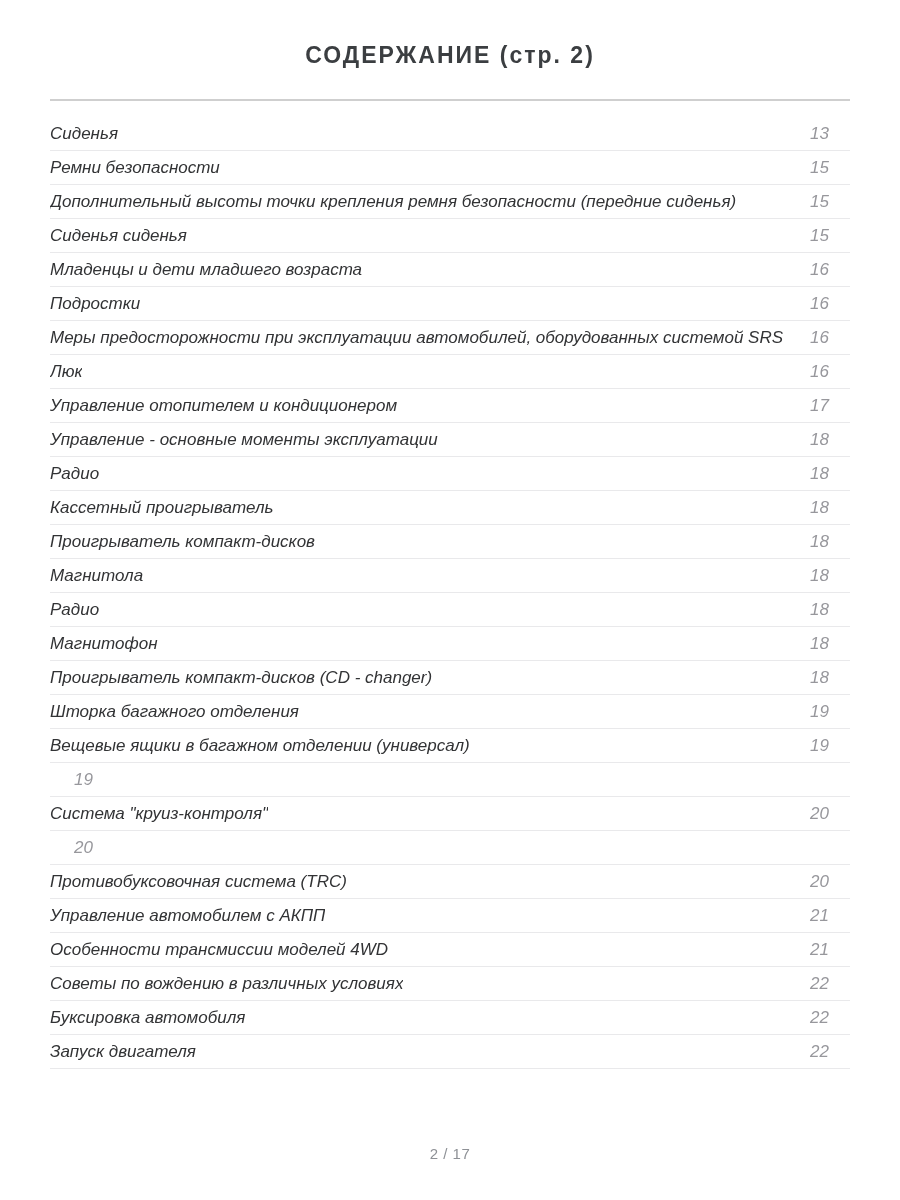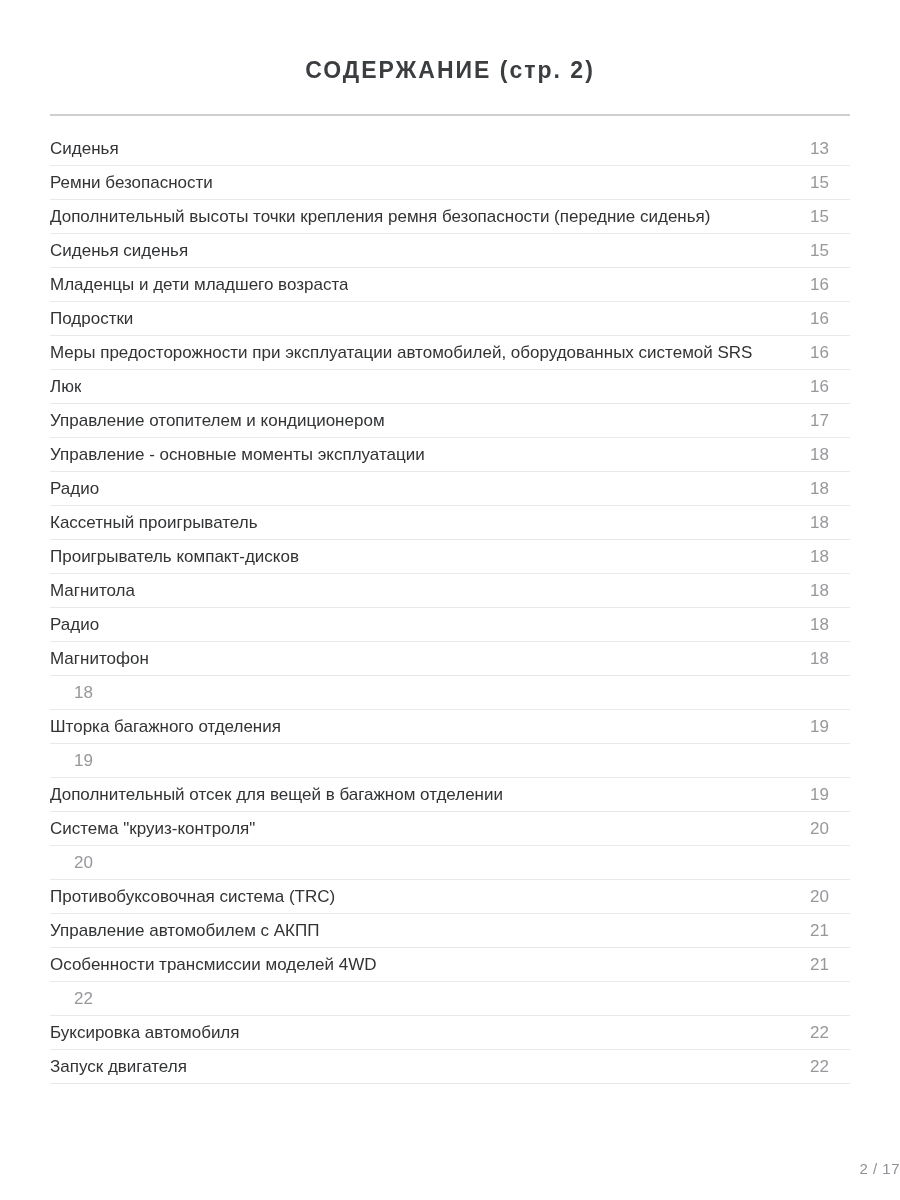--- a/index.html
+++ b/index.html
@@ -18,29 +18,29 @@
     background: #ffffff;
   }
   .doc-title {
     padding-top: 40px;
     text-align: center;
     font-size: 23px;
     font-weight: 700;
     letter-spacing: 2px;
     color: #3b3e41;
     line-height: 30px;
-    margin-top: 15px;
   }
   .header-rule {
     margin: 29px 50px 0 50px;
     height: 0;
     border-top: 2px solid #cfcfcf;
   }
   .toc {
     margin: 16px 50px 0 50px;
+    font-style: italic;
   }
   .toc-row {
     display: flex;
     align-items: center;
     justify-content: space-between;
     height: 34px;
     border-bottom: 1px solid #e9e9eb;
     cursor: default;
   }
   .toc-label {
@@ -54,21 +54,21 @@
     color: #97979c;
     padding-right: 21px;
     flex-shrink: 0;
     margin-left: 24px;
   }
   .footer {
     position: absolute;
     left: 0;
     right: 0;
     bottom: 38px;
-    text-align: right;
+    text-align: center;
     font-size: 15px;
     color: #8e9196;
     letter-spacing: 0.5px;
   }
 </style>
 </head>
 <body>
 
 <div class="page">
 
@@ -135,31 +135,32 @@
   </div>
       <div class="toc-row">
     <span class="toc-label">Радио</span>
     <span class="toc-page">18</span>
   </div>
       <div class="toc-row">
     <span class="toc-label">Магнитофон</span>
     <span class="toc-page">18</span>
   </div>
       <div class="toc-row">
+    <span class="toc-label">Проигрыватель компакт-дисков (CD - changer)</span>
     <span class="toc-page">18</span>
   </div>
       <div class="toc-row">
     <span class="toc-label">Шторка багажного отделения</span>
     <span class="toc-page">19</span>
   </div>
       <div class="toc-row">
+    <span class="toc-label">Вещевые ящики в багажном отделении (универсал)</span>
     <span class="toc-page">19</span>
   </div>
       <div class="toc-row">
-    <span class="toc-label">Дополнительный отсек для вещей в багажном отделении</span>
     <span class="toc-page">19</span>
   </div>
       <div class="toc-row">
     <span class="toc-label">Система "круиз-контроля"</span>
     <span class="toc-page">20</span>
   </div>
       <div class="toc-row">
     <span class="toc-page">20</span>
   </div>
       <div class="toc-row">
@@ -168,20 +169,21 @@
   </div>
       <div class="toc-row">
     <span class="toc-label">Управление автомобилем с АКПП</span>
     <span class="toc-page">21</span>
   </div>
       <div class="toc-row">
     <span class="toc-label">Особенности трансмиссии моделей 4WD</span>
     <span class="toc-page">21</span>
   </div>
       <div class="toc-row">
+    <span class="toc-label">Советы по вождению в различных условиях</span>
     <span class="toc-page">22</span>
   </div>
       <div class="toc-row">
     <span class="toc-label">Буксировка автомобиля</span>
     <span class="toc-page">22</span>
   </div>
       <div class="toc-row">
     <span class="toc-label">Запуск двигателя</span>
     <span class="toc-page">22</span>
   </div>

